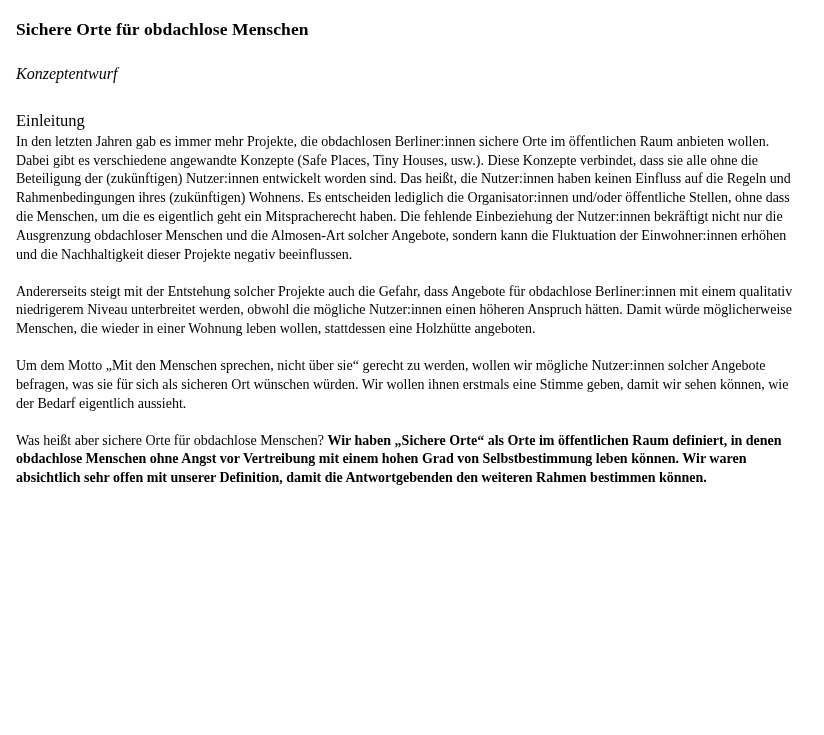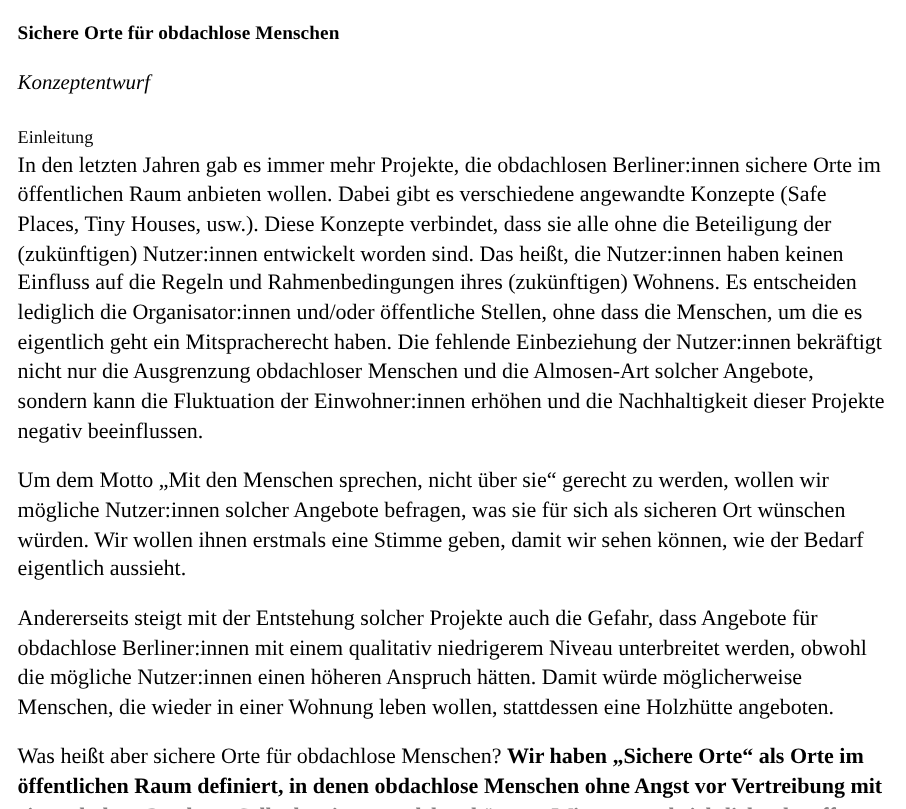--- a/index.html
+++ b/index.html
@@ -22,35 +22,35 @@
   }
   .doc-title {
     font-size: 17.5px;
     font-weight: bold;
     line-height: 1.3;
     margin: 0 0 22px 0;
     letter-spacing: 0.1px;
   }
   .subtitle-block {
     font-style: italic;
-    font-size: 19px;
+    font-size: 16px;
     line-height: 1.35;
     margin: 0 0 26px 0;
   }
   .subtitle-block div {
     white-space: pre;
   }
   .section-heading {
     font-size: 16.5px;
     font-weight: normal;
     line-height: 1.3;
     margin: 0 0 1px 0;
   }
   p.body-par {
-    font-size: 20px;
+    font-size: 14px;
     line-height: 1.345;
     margin: 0 0 18px 0;
     text-align: left;
   }
   p.body-par.tight {
     margin-bottom: 12px;
   }
   .bold-run {
     font-weight: bold;
   }
@@ -63,21 +63,21 @@
   <h1 class="doc-title">Sichere Orte für obdachlose Menschen</h1>
 
   <div class="subtitle-block">
     <div>Konzeptentwurf</div>
   </div>
 
   <h2 class="section-heading">Einleitung</h2>
 
   <p class="body-par">In den letzten Jahren gab es immer mehr Projekte, die obdachlosen Berliner:innen sichere Orte im öffentlichen Raum anbieten wollen. Dabei gibt es verschiedene angewandte Konzepte (Safe Places, Tiny Houses, usw.). Diese Konzepte verbindet, dass sie alle ohne die Beteiligung der (zukünftigen) Nutzer:innen entwickelt worden sind. Das heißt, die Nutzer:innen haben keinen Einfluss auf die Regeln und Rahmenbedingungen ihres (zukünftigen) Wohnens. Es entscheiden lediglich die Organisator:innen und/oder öffentliche Stellen, ohne dass die Menschen, um die es eigentlich geht ein Mitspracherecht haben. Die fehlende Einbeziehung der Nutzer:innen bekräftigt nicht nur die Ausgrenzung obdachloser Menschen und die Almosen-Art solcher Angebote, sondern kann die Fluktuation der Einwohner:innen erhöhen und die Nachhaltigkeit dieser Projekte negativ beeinflussen.</p>
 
+  <p class="body-par">Andererseits steigt mit der Entstehung solcher Projekte auch die Gefahr, dass Angebote für obdachlose Berliner:innen mit einem qualitativ niedrigerem Niveau unterbreitet werden, obwohl die mögliche Nutzer:innen einen höheren Anspruch hätten. Damit würde möglicherweise Menschen, die wieder in einer Wohnung leben wollen, stattdessen eine Holzhütte angeboten.</p>
+
   <p class="body-par">Um dem Motto „Mit den Menschen sprechen, nicht über sie“ gerecht zu werden, wollen wir mögliche Nutzer:innen solcher Angebote befragen, was sie für sich als sicheren Ort wünschen würden. Wir wollen ihnen erstmals eine Stimme geben, damit wir sehen können, wie der Bedarf eigentlich aussieht.</p>
-
-  <p class="body-par">Andererseits steigt mit der Entstehung solcher Projekte auch die Gefahr, dass Angebote für obdachlose Berliner:innen mit einem qualitativ niedrigerem Niveau unterbreitet werden, obwohl die mögliche Nutzer:innen einen höheren Anspruch hätten. Damit würde möglicherweise Menschen, die wieder in einer Wohnung leben wollen, stattdessen eine Holzhütte angeboten.</p>
 
   <p class="body-par tight">
     <span>Was heißt aber sichere Orte für obdachlose Menschen? </span><span class="bold-run">Wir haben „Sichere Orte“ als Orte im öffentlichen Raum definiert, in denen obdachlose Menschen ohne Angst vor Vertreibung mit einem hohen Grad von Selbstbestimmung leben können. Wir waren absichtlich sehr offen mit unserer Definition, damit die Antwortgebenden den weiteren Rahmen bestimmen können.</span>
   </p>
 
 </div>
 
 </body></html>

